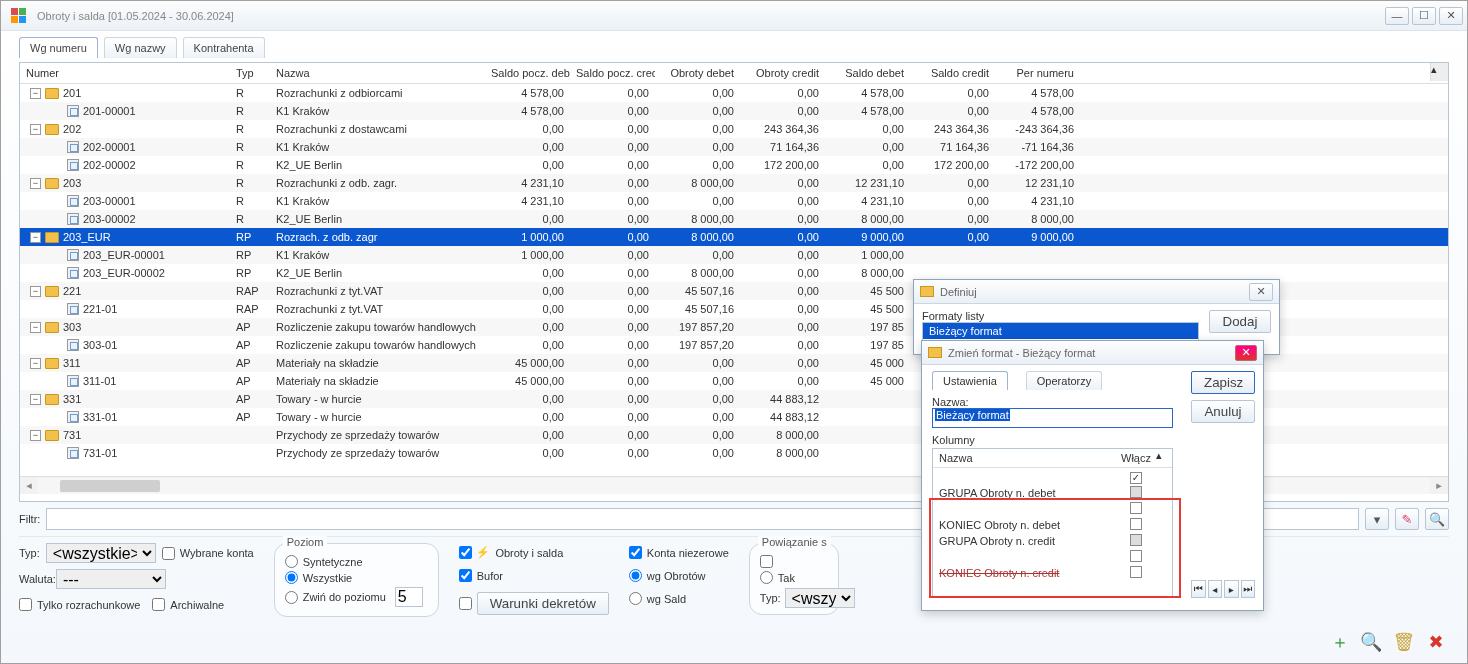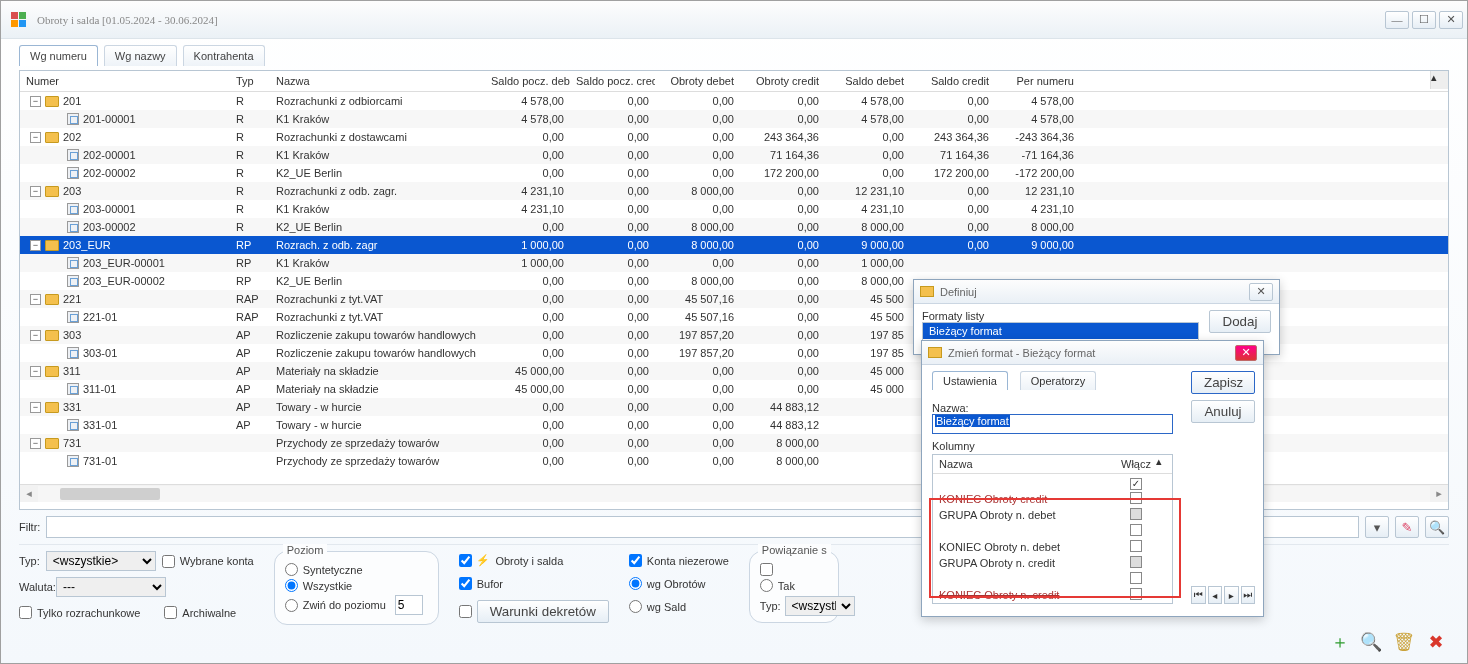--- a/index.html
+++ b/index.html
@@ -1,18 +1,18 @@
 <!DOCTYPE html>
 <html><head>
 <meta charset="utf-8">
 <style>
   * { box-sizing: border-box; margin: 0; padding: 0; }
   body { font-family: Tahoma, Arial, sans-serif; font-size: 11px; color: #333; background: #fff; }
   .window { position: relative; width: 1468px; height: 664px; border: 1px solid #a0a0a0; background: linear-gradient(#fff,#f4f8fc); }
-  .titlebar { height: 38px; display:flex; align-items:center; padding:0 4px; border-bottom:1px solid #dce4ea; background:linear-gradient(#fdfdfd,#ebf1f6);font-family:Liberation Serif, serif; }
+  .titlebar { height: 30px; display:flex; align-items:center; padding:0 4px; border-bottom:1px solid #dce4ea; background:linear-gradient(#fdfdfd,#ebf1f6); }
   .titlebar .app-icon { width:16px;height:16px;margin:0 6px; display:grid;grid-template:repeat(2,7px)/repeat(2,7px);gap:1px;}
   .titlebar .app-icon span:nth-child(1){background:#d94f4f;} .titlebar .app-icon span:nth-child(2){background:#4caf50;}
   .titlebar .app-icon span:nth-child(3){background:#ff9800;} .titlebar .app-icon span:nth-child(4){background:#2196f3;}
   .titlebar .title { color:#888; margin-left:4px; }
   .titlebar .win-btns { margin-left:auto; display:flex; gap:3px; }
   .win-btn { width:24px;height:18px;border:1px solid #b8c6d3;background:linear-gradient(#fff,#e6eef5);border-radius:2px;display:flex;align-items:center;justify-content:center;font-size:11px;color:#555;cursor:default;}
   .tabs { display:flex; gap:6px; margin:6px 0 0 18px; }
   .tab { padding:4px 10px; border:1px solid #cbd6e2; border-bottom:none; background:linear-gradient(#fff,#eef3f8); border-radius:3px 3px 0 0; color:#444; cursor:default;}
   .tab.active { background:#fff; border-color:#9ab6d4;}
   .grid-wrap { position:relative; margin:4px 18px 0 18px; border:1px solid #b8c6d3; height:440px; background:#fff; }
@@ -36,38 +36,38 @@
   .hscroll .thumb{position:absolute;left:22px;top:2px;width:100px;height:12px;background:#cfcfcf;border-radius:2px;}
   .hscroll .arrow{width:18px;text-align:center;color:#888;}
   .filter-row { margin:6px 18px 0 18px; display:flex; align-items:center; gap:6px;}
   .filter-row input[type=text]{ flex:1; height:22px; border:1px solid #b8c6d3; padding:0 4px;}
   .tool-btn { width:24px;height:22px;border:1px solid #b8c6d3;background:linear-gradient(#fff,#e6eef5);border-radius:2px;display:flex;align-items:center;justify-content:center;font-size:13px;color:#555;}
   .lower { margin:6px 18px 0 18px; display:flex; gap:20px; align-items:flex-start; border-top:1px solid #e2e8ee;padding-top:6px;}
   .group { border:1px solid #cbd6e2; border-radius:13px; padding:8px 10px 6px 10px; position:relative; background:#fcfdfe;}
   .group-title{ position:absolute; top:-8px; left:8px; background:#fcfdfe; padding:0 4px; color:#555;}
   .chk, .rad { display:flex; align-items:center; gap:5px; margin:3px 0; color:#333;}
   .chk input, .rad input { margin:0; }
-  select,input[type=text].small{border:1px solid #b8c6d3;height:20px;font-size:12px;padding:0 2px;}
+  select,input[type=text].small{border:1px solid #b8c6d3;height:20px;font-size:16px;padding:0 2px;}
   .btn { border:1px solid #b8c6d3;background:linear-gradient(#fff,#e6eef5);padding:3px 12px;border-radius:2px;color:#444;}
   .floorbar { position:absolute; bottom:8px; right:18px; display:flex; gap:6px;}
   .floorbar .ico { width:26px;height:26px;border-radius:3px;display:flex;align-items:center;justify-content:center;font-size:18px;}
   .overlay { position:absolute; background:#fff; border:1px solid #8ea5bd; box-shadow:0 3px 10px rgba(0,0,0,.2);}
   .dlg-title { height:24px; background:linear-gradient(#fdfdfd,#eaf0f6); display:flex;align-items:center;padding:0 6px;border-bottom:1px solid #cbd6e2;color:#666;}
   .dlg-title .dlg-ico{width:14px;height:11px;background:#f4c04d;border:1px solid #c79a1e;margin-right:6px;}
   .dlg-title .close{margin-left:auto;width:22px;height:16px;border:1px solid #c06868;background:linear-gradient(#f08,#d33);border-radius:2px;color:#fff;display:flex;align-items:center;justify-content:center;font-size:11px;}
   .list-sel { background:#0a57d0;color:#fff;padding:2px 6px;}
   .definiuj { left:912px; top:278px; width:367px; }
   .definiuj .body { padding:6px 8px 8px 8px;}
   .definiuj .topbar{display:flex;align-items:flex-start;gap:10px;}
   .definiuj .fmt-list{flex:1;border:1px solid #b8c6d3;height:24px;}
   .zmien { left:920px; top:339px; width:343px; }
   .zmien .body { display:flex; padding:0 0 6px 0;}
   .zmien .left { flex:1; padding:6px 10px;}
   .zmien .right { width:80px; padding:6px 8px; display:flex;flex-direction:column;gap:6px;align-items:stretch;}
-  .zmien .tabs2 { display:flex; gap:12px; margin-bottom:12px;}
+  .zmien .tabs2 { display:flex; gap:18px; margin-bottom:6px;}
   .zmien .tabs2 .tab2{padding:3px 10px;border:1px solid #cbd6e2;border-bottom:none;background:linear-gradient(#fff,#eef3f8);border-radius:3px 3px 0 0;}
   .zmien .tabs2 .tab2.active{background:#fff;border-color:#9ab6d4;}
   .zmien .name-input{width:100%;border:1px solid #2b67c7;height:20px;padding:0 2px;}
   .zmien .name-input .seltext{background:#0a57d0;color:#fff;padding:0 1px;}
   .cols { border:1px solid #b8c6d3; height:150px; margin-top:2px; position:relative; }
   .cols-head { display:flex; border-bottom:1px solid #ddd; }
   .cols-head div:first-child{flex:1;padding:3px 6px;}
   .cols-head .w{width:40px;text-align:center;padding:3px 0;}
   .cols-head .sp{width:16px;}
   .cols-body { position:absolute; top:20px; bottom:0; left:0; right:0; overflow:hidden;}
@@ -569,21 +569,21 @@
         <select class="small" style="width:110px"><option>&lt;wszystkie&gt;</option></select>
         <label class="chk">
             <input type="checkbox" style="">
             <span>Wybrane konta</span>
           </label>
       </div>
       <div style="display:flex;align-items:center;">
         <span>Waluta:</span>
         <select class="small" style="width:110px"><option>---</option></select>
       </div>
-      <div style="display:flex;gap:24px;">
+      <div style="display:flex;gap:12px;">
         <label class="chk">
             <input type="checkbox" style="">
             <span>Tylko rozrachunkowe</span>
           </label>
         <label class="chk">
             <input type="checkbox" style="">
             <span>Archiwalne</span>
           </label>
       </div>
     </div>
@@ -696,25 +696,20 @@
         <div class="cols">
           <div class="cols-head">
             <div>Nazwa</div>
             <div class="w">Włącz</div>
             <div class="sp">▴</div>
           </div>
           <div class="cols-body" id="cols-body">
               <div class="col-row">
                 <div class="lbl"></div>
                 <div class="cb"><span class="check on"></span></div>
-                <div class="sp"></div>
-              </div>
-              <div class="col-row">
-                <div class="lbl strike">KONIEC Obroty credit</div>
-                <div class="cb"><span class="check"></span></div>
                 <div class="sp"></div>
               </div>
               <div class="col-row">
                 <div class="lbl">GRUPA  Obroty n. debet</div>
                 <div class="cb"><span class="check" style="background: rgb(221, 221, 221);"></span></div>
                 <div class="sp"></div>
               </div>
               <div class="col-row">
                 <div class="lbl"></div>
                 <div class="cb"><span class="check"></span></div>

